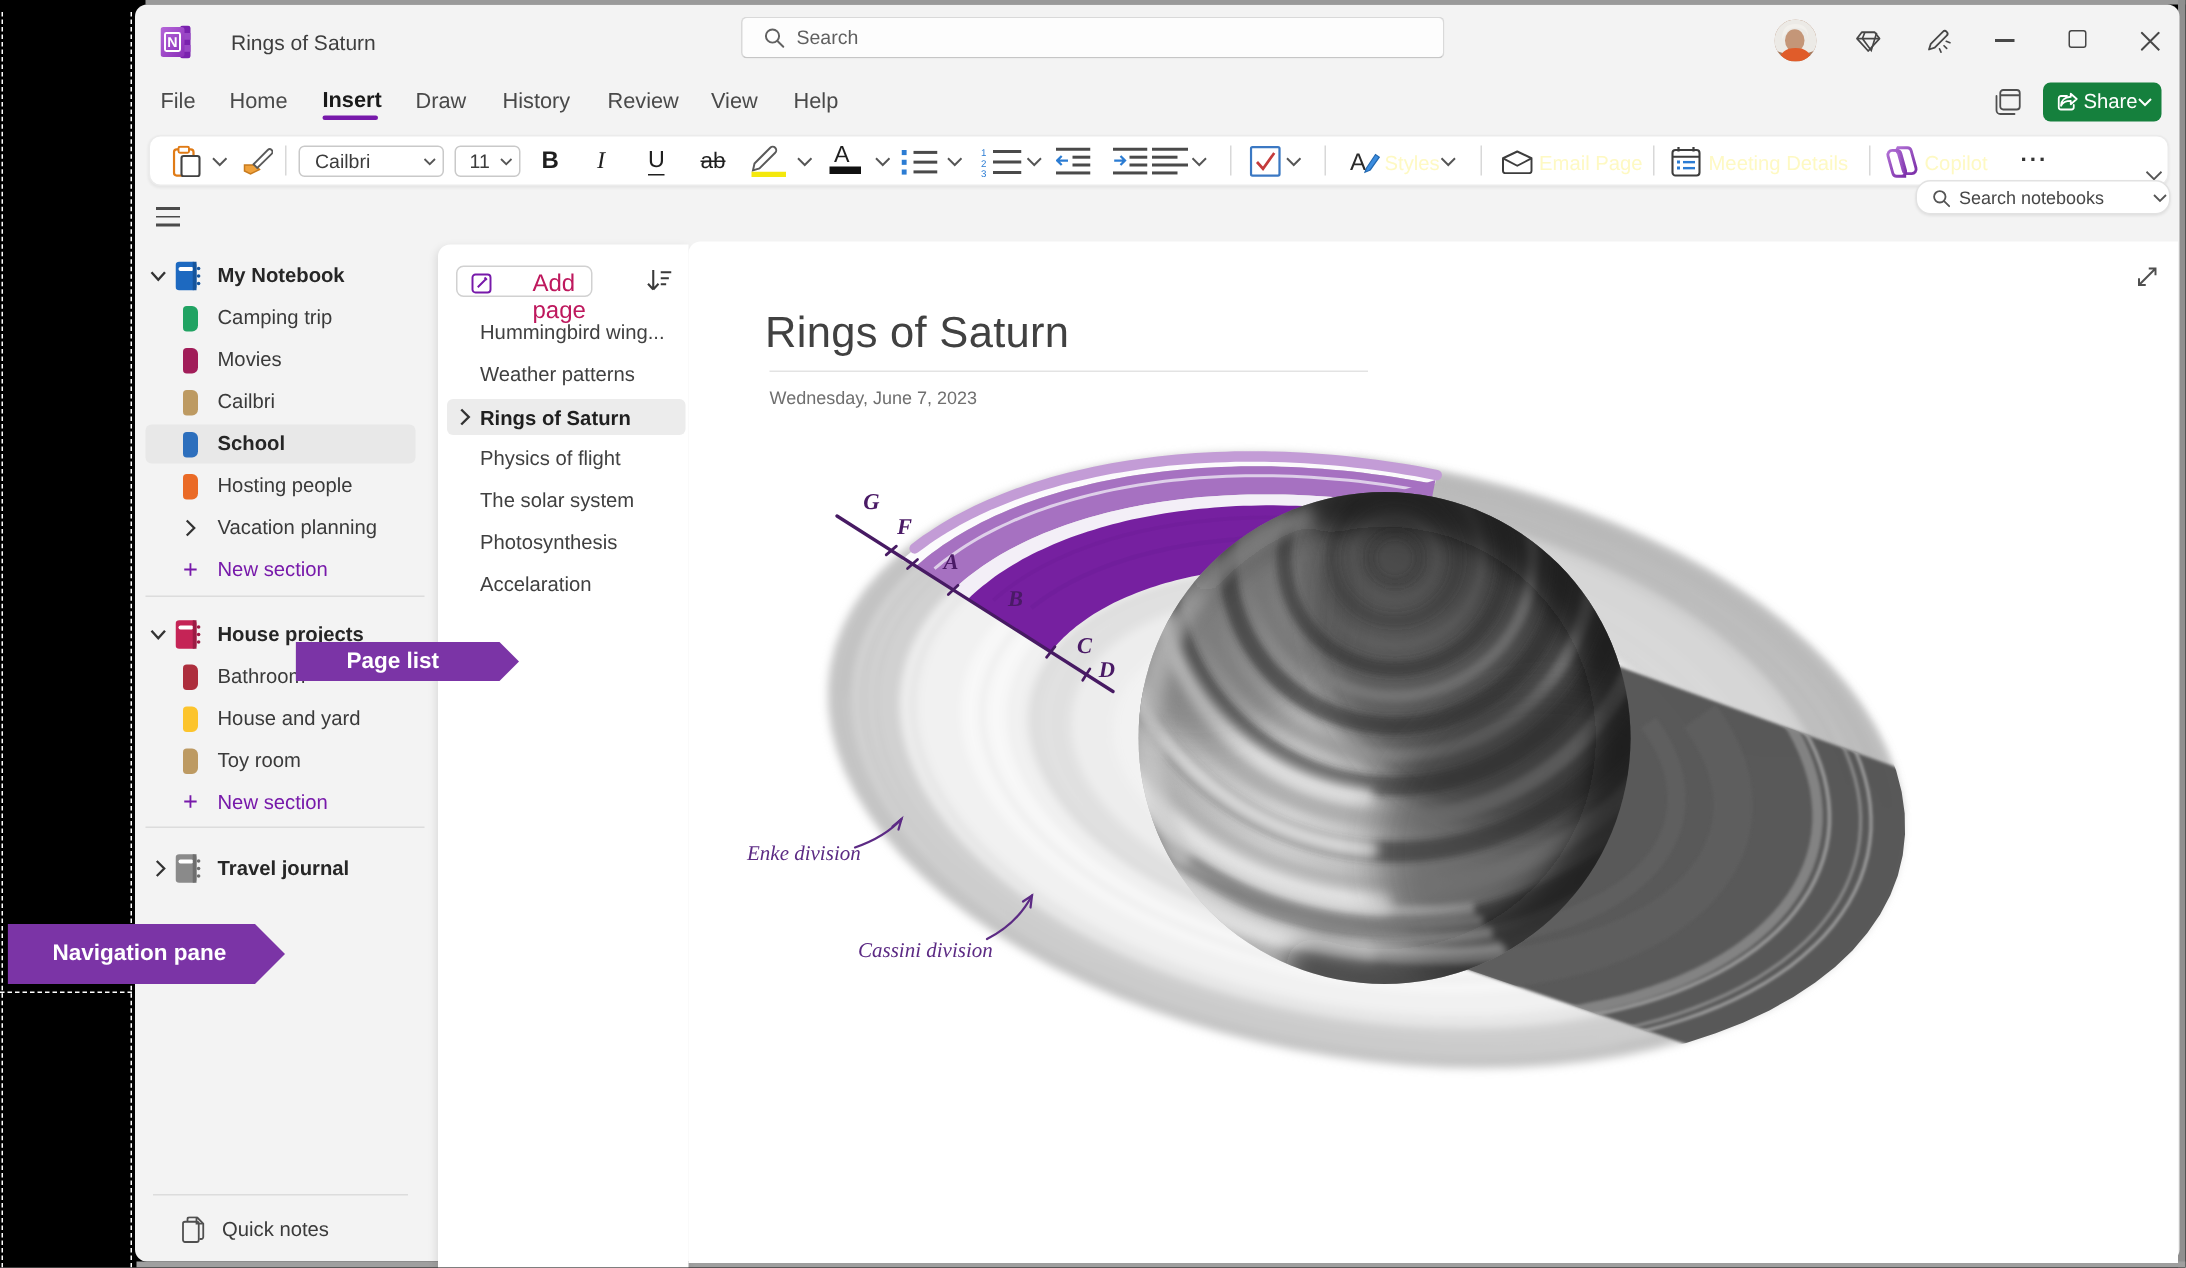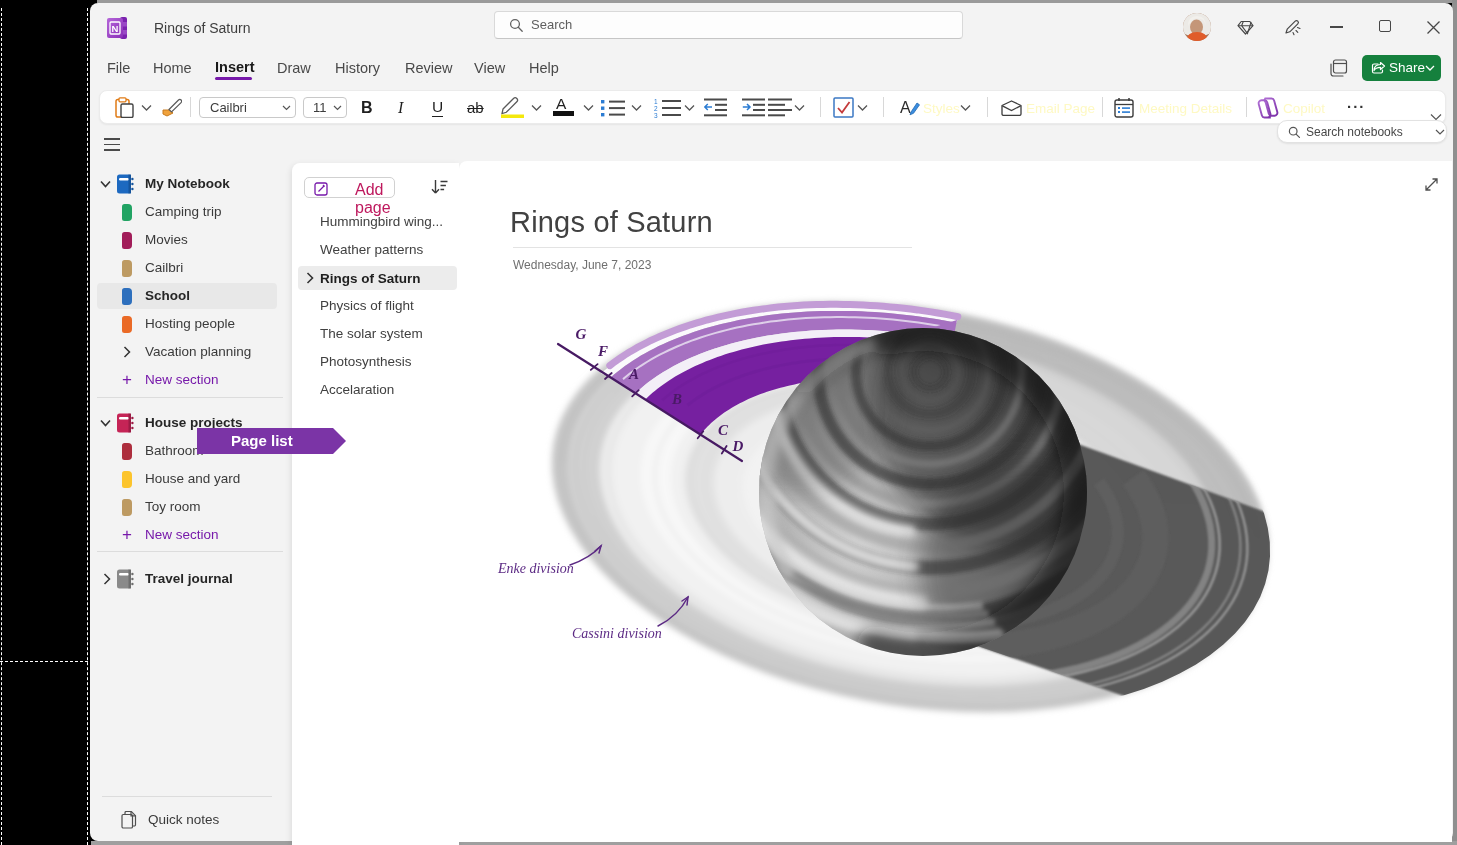--- a/index.html
+++ b/index.html
@@ -599,13 +599,16 @@
           <path d="M222,321 L228,317 L227,325" fill="none"></path>
         </g>
         <text x="38" y="293" font-size="14" font-style="italic" fill="#5c2a84" font-family="Liberation Serif">Enke division</text>
         <text x="112" y="358" font-size="14" font-style="italic" fill="#5c2a84" font-family="Liberation Serif">Cassini division</text>
 </svg>
 </div>
 
   <div class="abs callout" style="left:197px; top:428px; width:149px; height:26px; clip-path:polygon(0 0, 136px 0, 149px 13px, 136px 26px, 0 26px);">
     <span style="position:absolute; left:34px; top:4px;">Page list</span>
   </div>
+  <div class="abs callout" style="left:5px; top:616px; width:185px; height:40px; clip-path:polygon(0 0, 165px 0, 185px 20px, 165px 40px, 0 40px);">
+    <span style="position:absolute; left:30px; top:11px;">Navigation pane</span>
+  </div>
 </div>
 
 </body></html>

